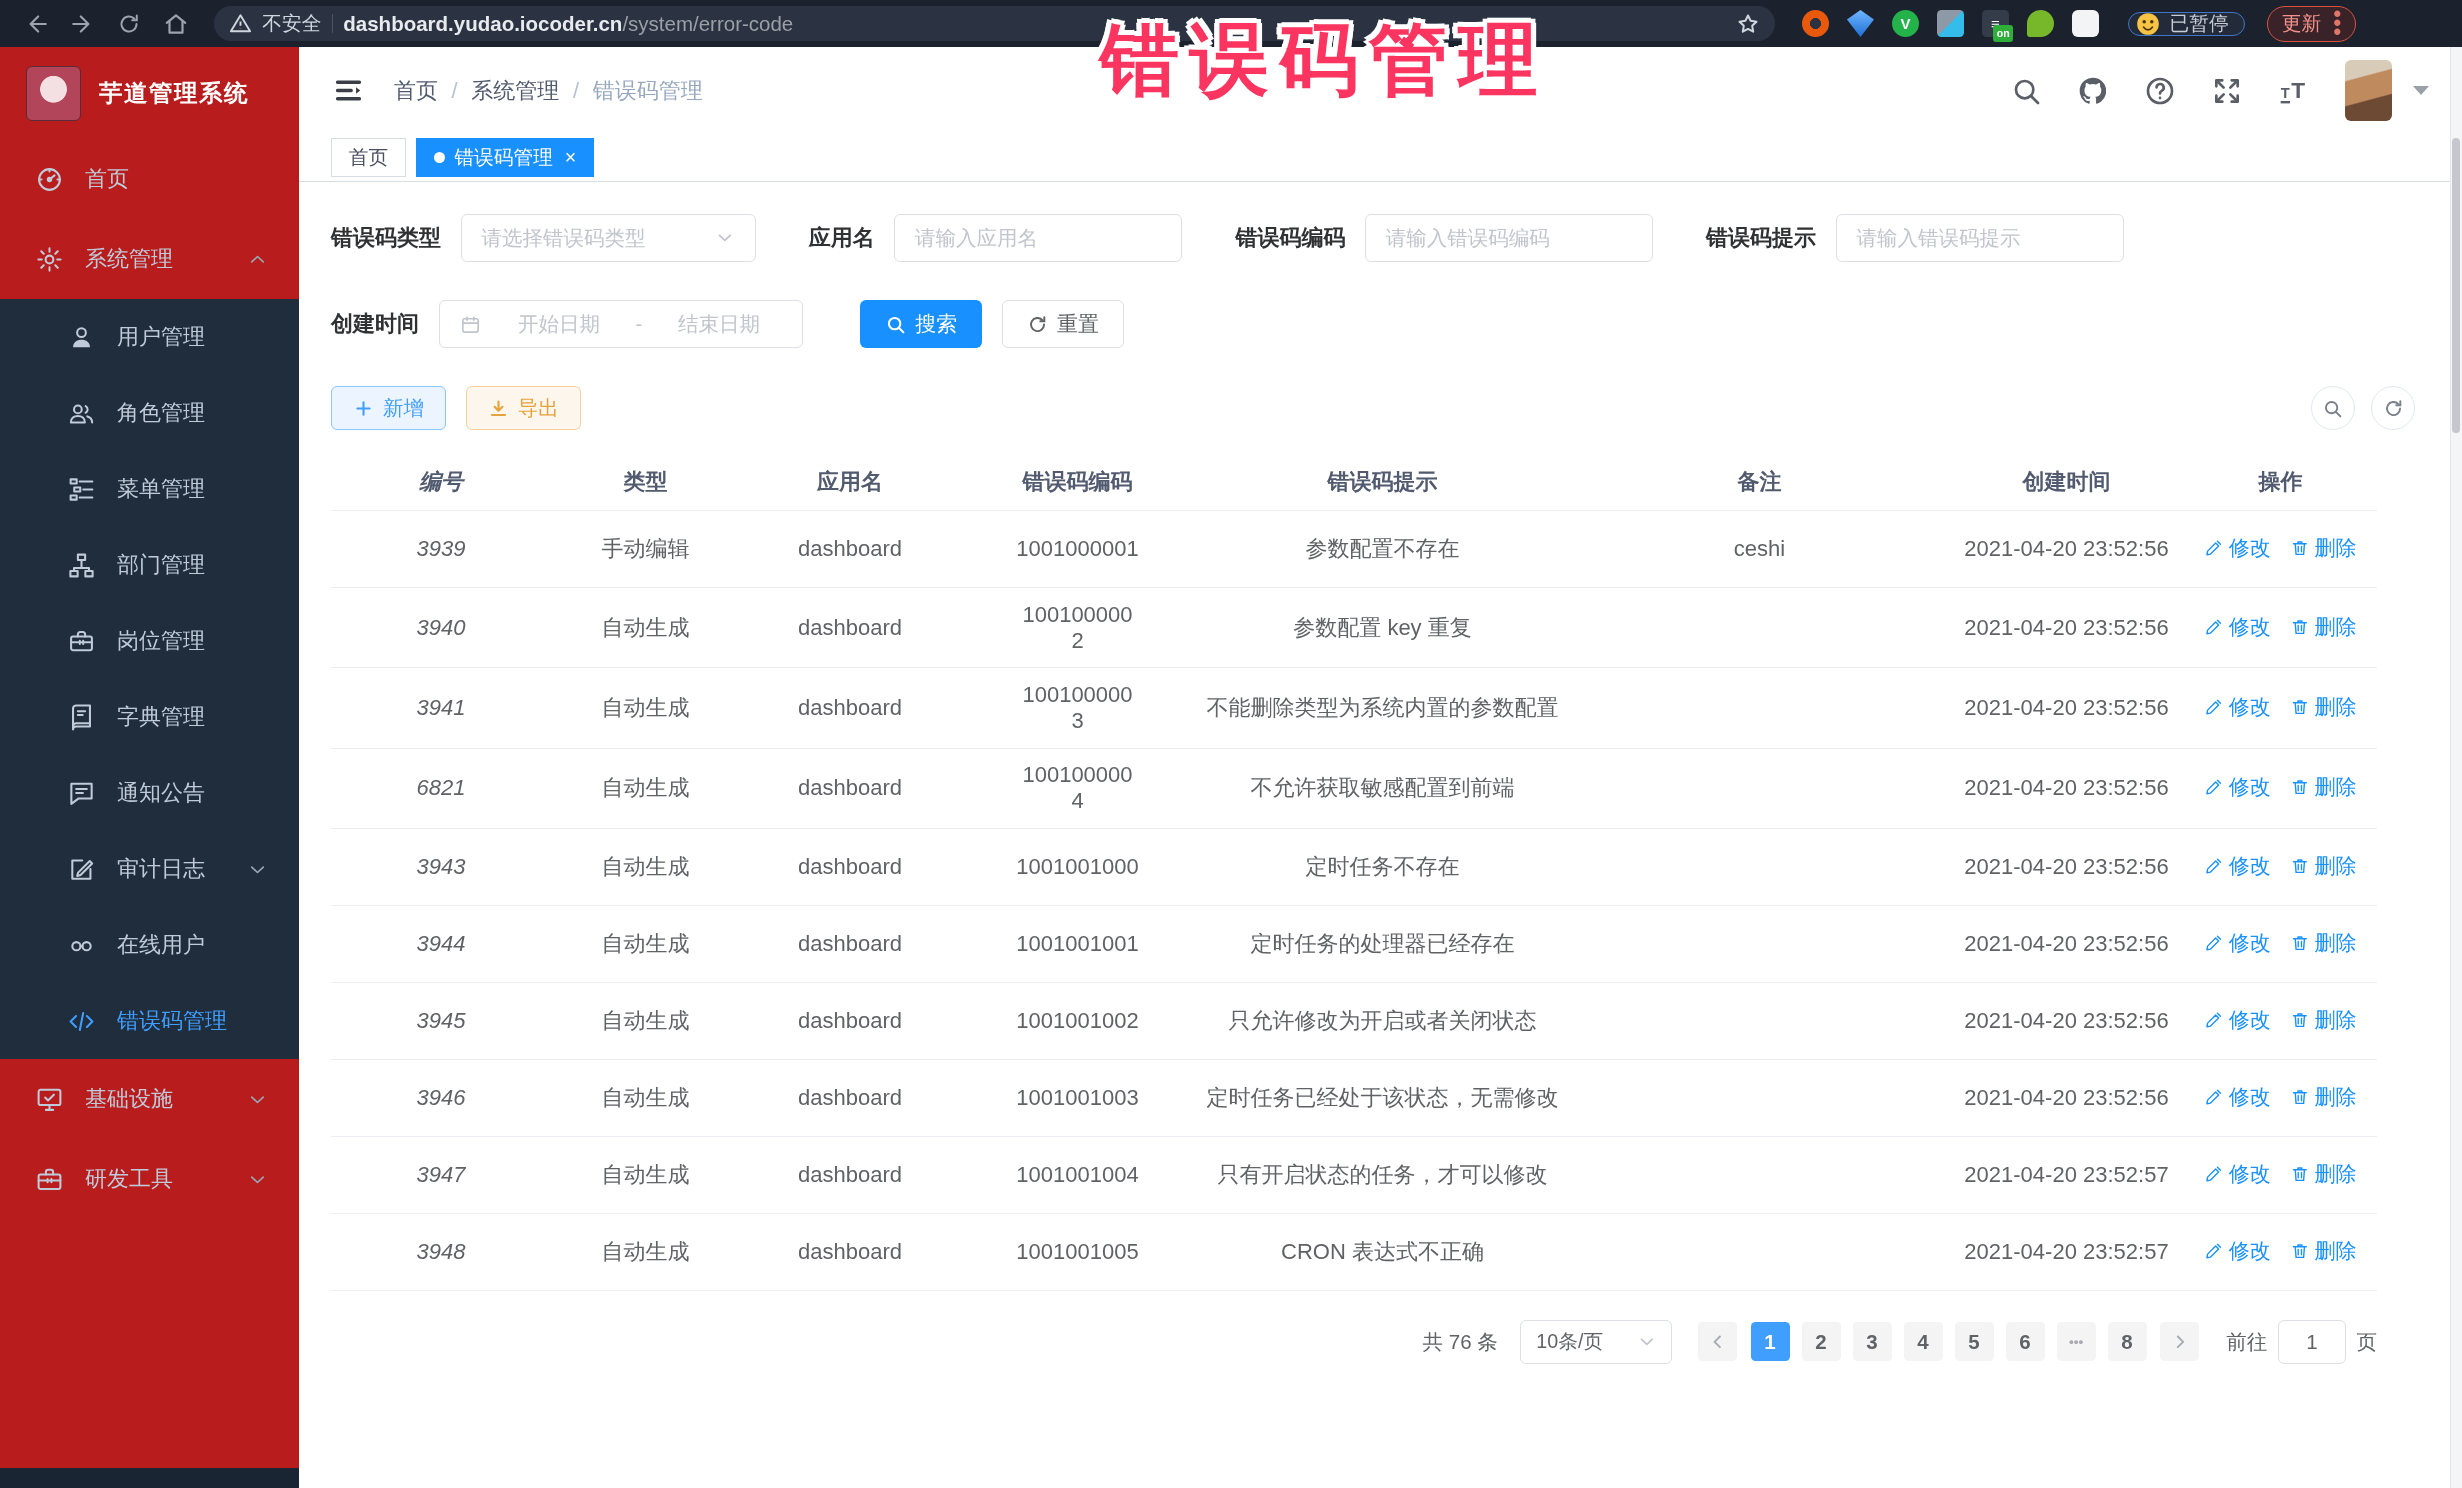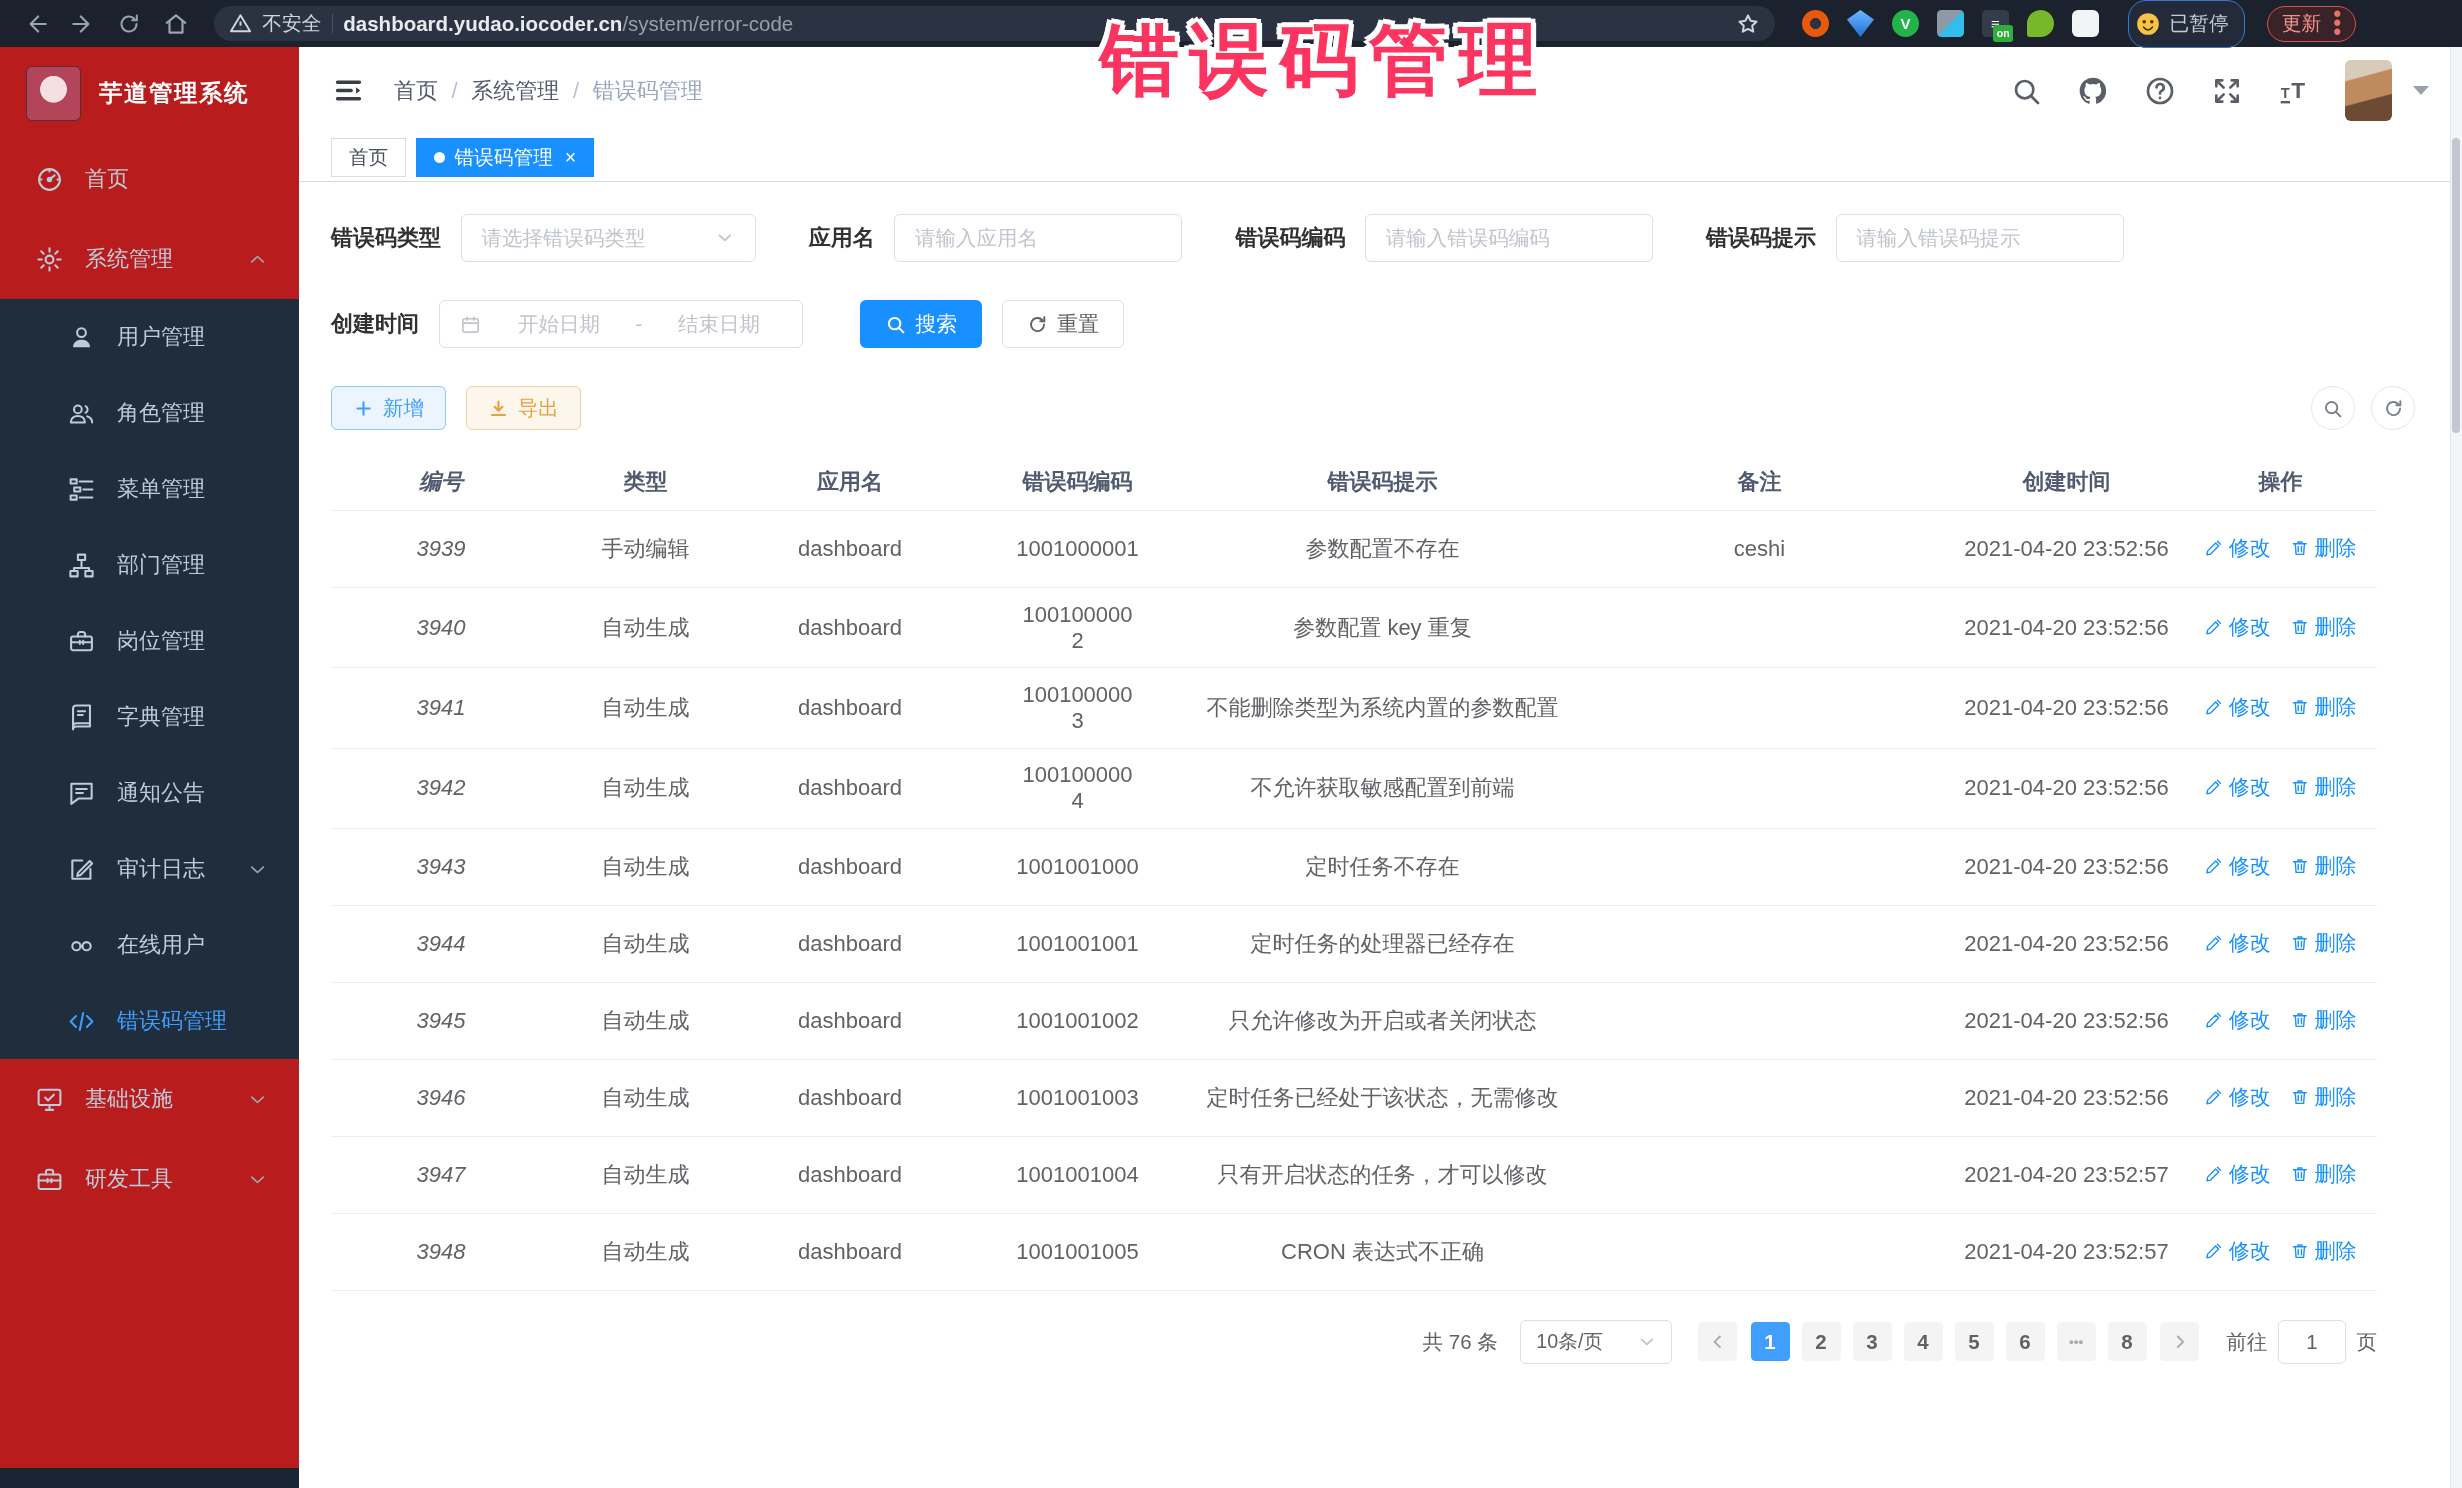--- a/index.html
+++ b/index.html
@@ -20,21 +20,21 @@
   .ext-row { display:flex; align-items:center; gap:18px; margin-left:19.7px; }
   .chip { width:27px; height:27px; display:flex; align-items:center; justify-content:center; border-radius:6px; font-size:15px; font-weight:700; position:relative;}
   .chip.c-orange { background:radial-gradient(circle at 50% 50%, #2b3342 28%, #e8590c 30%); border-radius:50%;}
   .chip.c-blue   { background:linear-gradient(180deg,#6fb7ff,#1f6fd6); clip-path:polygon(50% 0,100% 35%,50% 100%,0 35%); }
   .chip.c-green  { background:#23b34a; border-radius:50%; color:#fff; }
   .chip.c-grid   { background:linear-gradient(135deg,#8d99a6 50%, #34bdeb 50%); border-radius:4.5px; }
   .chip.c-gn     { background:#343c49; border-radius:4.5px; color:#fff; }
   .chip.c-gn .gn { position:absolute; right:-4.5px; bottom:-4.5px; background:#2fae39; color:#fff; font-size:10.6px; line-height:1; padding:3px 3.8px; border-radius:3px;}
   .chip.c-key    { background:#77b82a; border-radius:50% 50% 50% 3px; }
   .chip.c-puzzle { background:#f3f4f6; border-radius:6px; }
-  .profile-chip { margin-left:21px; height:48px; border:1.5px solid #3d78c8; border-radius:18px; background:#232b3a;
+  .profile-chip { margin-left:21px; height:24px; border:1.5px solid #3d78c8; border-radius:18px; background:#232b3a;
     display:flex; align-items:center; gap:9px; padding:0 15px 0 6px; }
   .profile-chip .face { width:26px; height:26px; }
   .profile-chip .lbl { color:#c7cdd6; font-size:19.7px; }
   .update-pill { margin-left:15px; height:36px; border:1.5px solid #d9543f; border-radius:18px; background:#3a2229;
     display:flex; align-items:center; gap:12px; padding:0 13.6px; }
   .update-pill .lbl { color:#f0928a; font-size:19.7px; }
   .kebab { color:#e0766a; font-size:23px; letter-spacing:0; line-height:0.4; text-align:center;}
 
   
   .app { position:absolute; top:47px; left:0; right:0; bottom:0; display:flex; }
@@ -599,21 +599,21 @@
                 </span><span class="oplink">
                   <span style="width: 19.7px; height: 19.7px; display: inline-block;">
                     <svg viewBox="0 0 24 24" width="100%" height="100%" fill="none" stroke="currentColor" stroke-width="1.7" stroke-linecap="round" stroke-linejoin="round">
                       <path d="M4.2 7h15.6M9.6 7V4.8h4.8V7M6.4 7l1 13h9.2l1-13M10 10.4v6.4M14 10.4v6.4"></path>
                     </svg>
                   </span>
                   <span>删除</span>
                 </span></div>
             </div>
             <div class="trow body">
-              <div class="tc c0">3942</div>
+              <div class="tc c0">6821</div>
               <div class="tc c1">自动生成</div>
               <div class="tc c2">dashboard</div>
               <div class="tc c3">100100000<br>4</div>
               <div class="tc c4">不允许获取敏感配置到前端</div>
               <div class="tc c5"></div>
               <div class="tc c6">2021-04-20 23:52:56</div>
               <div class="tc c7"><span class="oplink">
                   <span style="width: 19.7px; height: 19.7px; display: inline-block;">
                     <svg viewBox="0 0 24 24" width="100%" height="100%" fill="none" stroke="currentColor" stroke-width="1.7" stroke-linecap="round" stroke-linejoin="round">
                       <path d="M14.2 6.2l3.6 3.6L8 19.6l-4.4 .8.8-4.4z"></path>

